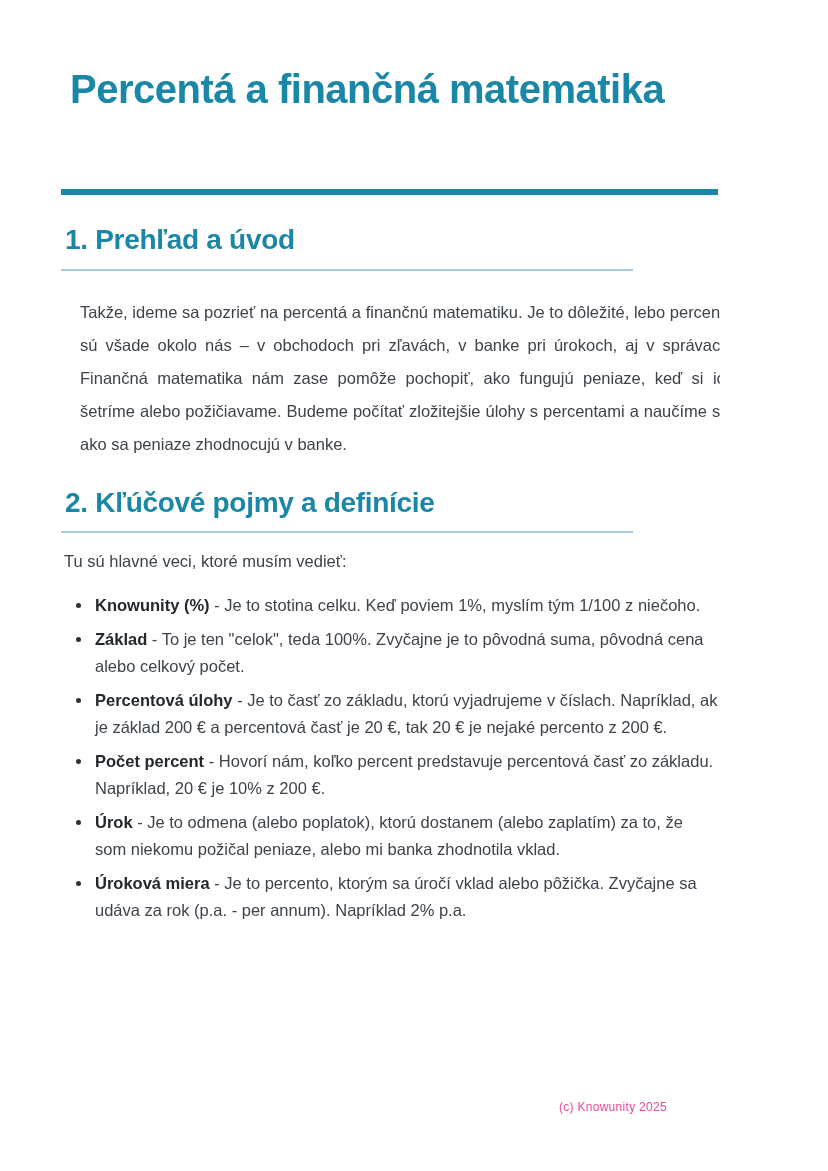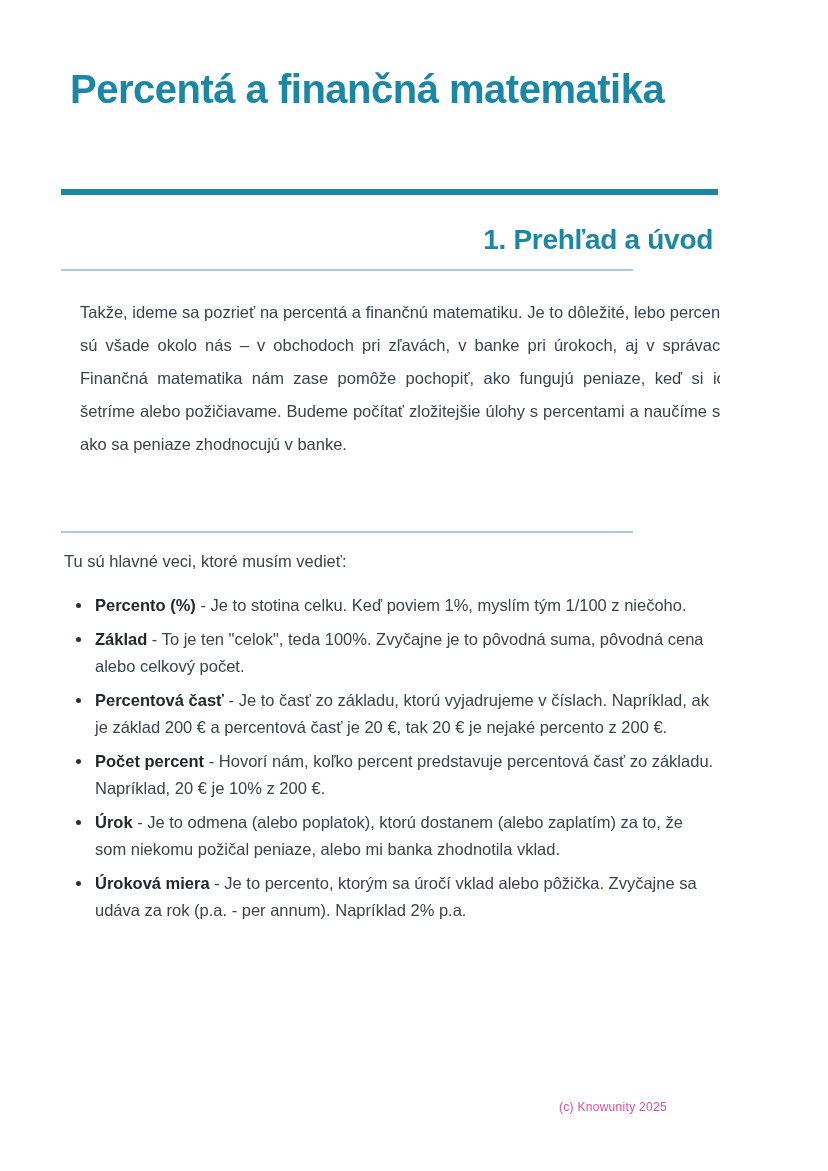--- a/index.html
+++ b/index.html
@@ -45,21 +45,20 @@
   .section-heading {
     position: absolute;
     left: 65px;
     width: 648px;
     margin: 0;
     font-size: 28px;
     line-height: 34px;
     font-weight: 700;
     letter-spacing: -0.3px;
     color: #1a87a6;
-    text-align: right;
   }
   .heading-1 { top: 223px; }
   .heading-2 { top: 486px; }
   .rule-thin {
     position: absolute;
     left: 61px;
     width: 572px;
     height: 2px;
     background: #a6cdd9;
   }
@@ -137,28 +136,29 @@
 
   <h1 class="doc-title">Percentá a finančná matematika</h1>
 
   <div class="rule-thick"></div>
 
   <h2 class="section-heading heading-1">1. Prehľad a úvod</h2>
   <div class="rule-thin rule-thin-1"></div>
 
   <p class="lead-para">Takže, ideme sa pozrieť na percentá a finančnú matematiku. Je to dôležité, lebo percentá sú všade okolo nás – v obchodoch pri zľavách, v banke pri úrokoch, aj v správach. Finančná matematika nám zase pomôže pochopiť, ako fungujú peniaze, keď si ich šetríme alebo požičiavame. Budeme počítať zložitejšie úlohy s percentami a naučíme sa, ako sa peniaze zhodnocujú v banke.</p>
 
+  <h2 class="section-heading heading-2">2. Kľúčové pojmy a definície</h2>
   <div class="rule-thin rule-thin-2"></div>
 
   <p class="list-intro">Tu sú hlavné veci, ktoré musím vedieť:</p>
 
   <ul class="def-list">
-      <li><span class="term">Percento (%)</span><span> - </span><span>Je to stotina celku. Keď poviem 1%, myslím tým 1/100 z niečoho.</span></li>
+      <li><span class="term">Knowunity (%)</span><span> - </span><span>Je to stotina celku. Keď poviem 1%, myslím tým 1/100 z niečoho.</span></li>
       <li><span class="term">Základ</span><span> - </span><span>To je ten "celok", teda 100%. Zvyčajne je to pôvodná suma, pôvodná cena alebo celkový počet.</span></li>
-      <li><span class="term">Percentová časť</span><span> - </span><span>Je to časť zo základu, ktorú vyjadrujeme v číslach. Napríklad, ak je základ 200 € a percentová časť je 20 €, tak 20 € je nejaké percento z 200 €.</span></li>
+      <li><span class="term">Percentová úlohy</span><span> - </span><span>Je to časť zo základu, ktorú vyjadrujeme v číslach. Napríklad, ak je základ 200 € a percentová časť je 20 €, tak 20 € je nejaké percento z 200 €.</span></li>
       <li><span class="term">Počet percent</span><span> - </span><span>Hovorí nám, koľko percent predstavuje percentová časť zo základu. Napríklad, 20 € je 10% z 200 €.</span></li>
       <li><span class="term">Úrok</span><span> - </span><span>Je to odmena (alebo poplatok), ktorú dostanem (alebo zaplatím) za to, že som niekomu požičal peniaze, alebo mi banka zhodnotila vklad.</span></li>
       <li><span class="term">Úroková miera</span><span> - </span><span>Je to percento, ktorým sa úročí vklad alebo pôžička. Zvyčajne sa udáva za rok (p.a. - per annum). Napríklad 2% p.a.</span></li>
     </ul>
 
   <div class="footer-credit">(c) Knowunity 2025</div>
 
 </div>
 
 </body></html>

